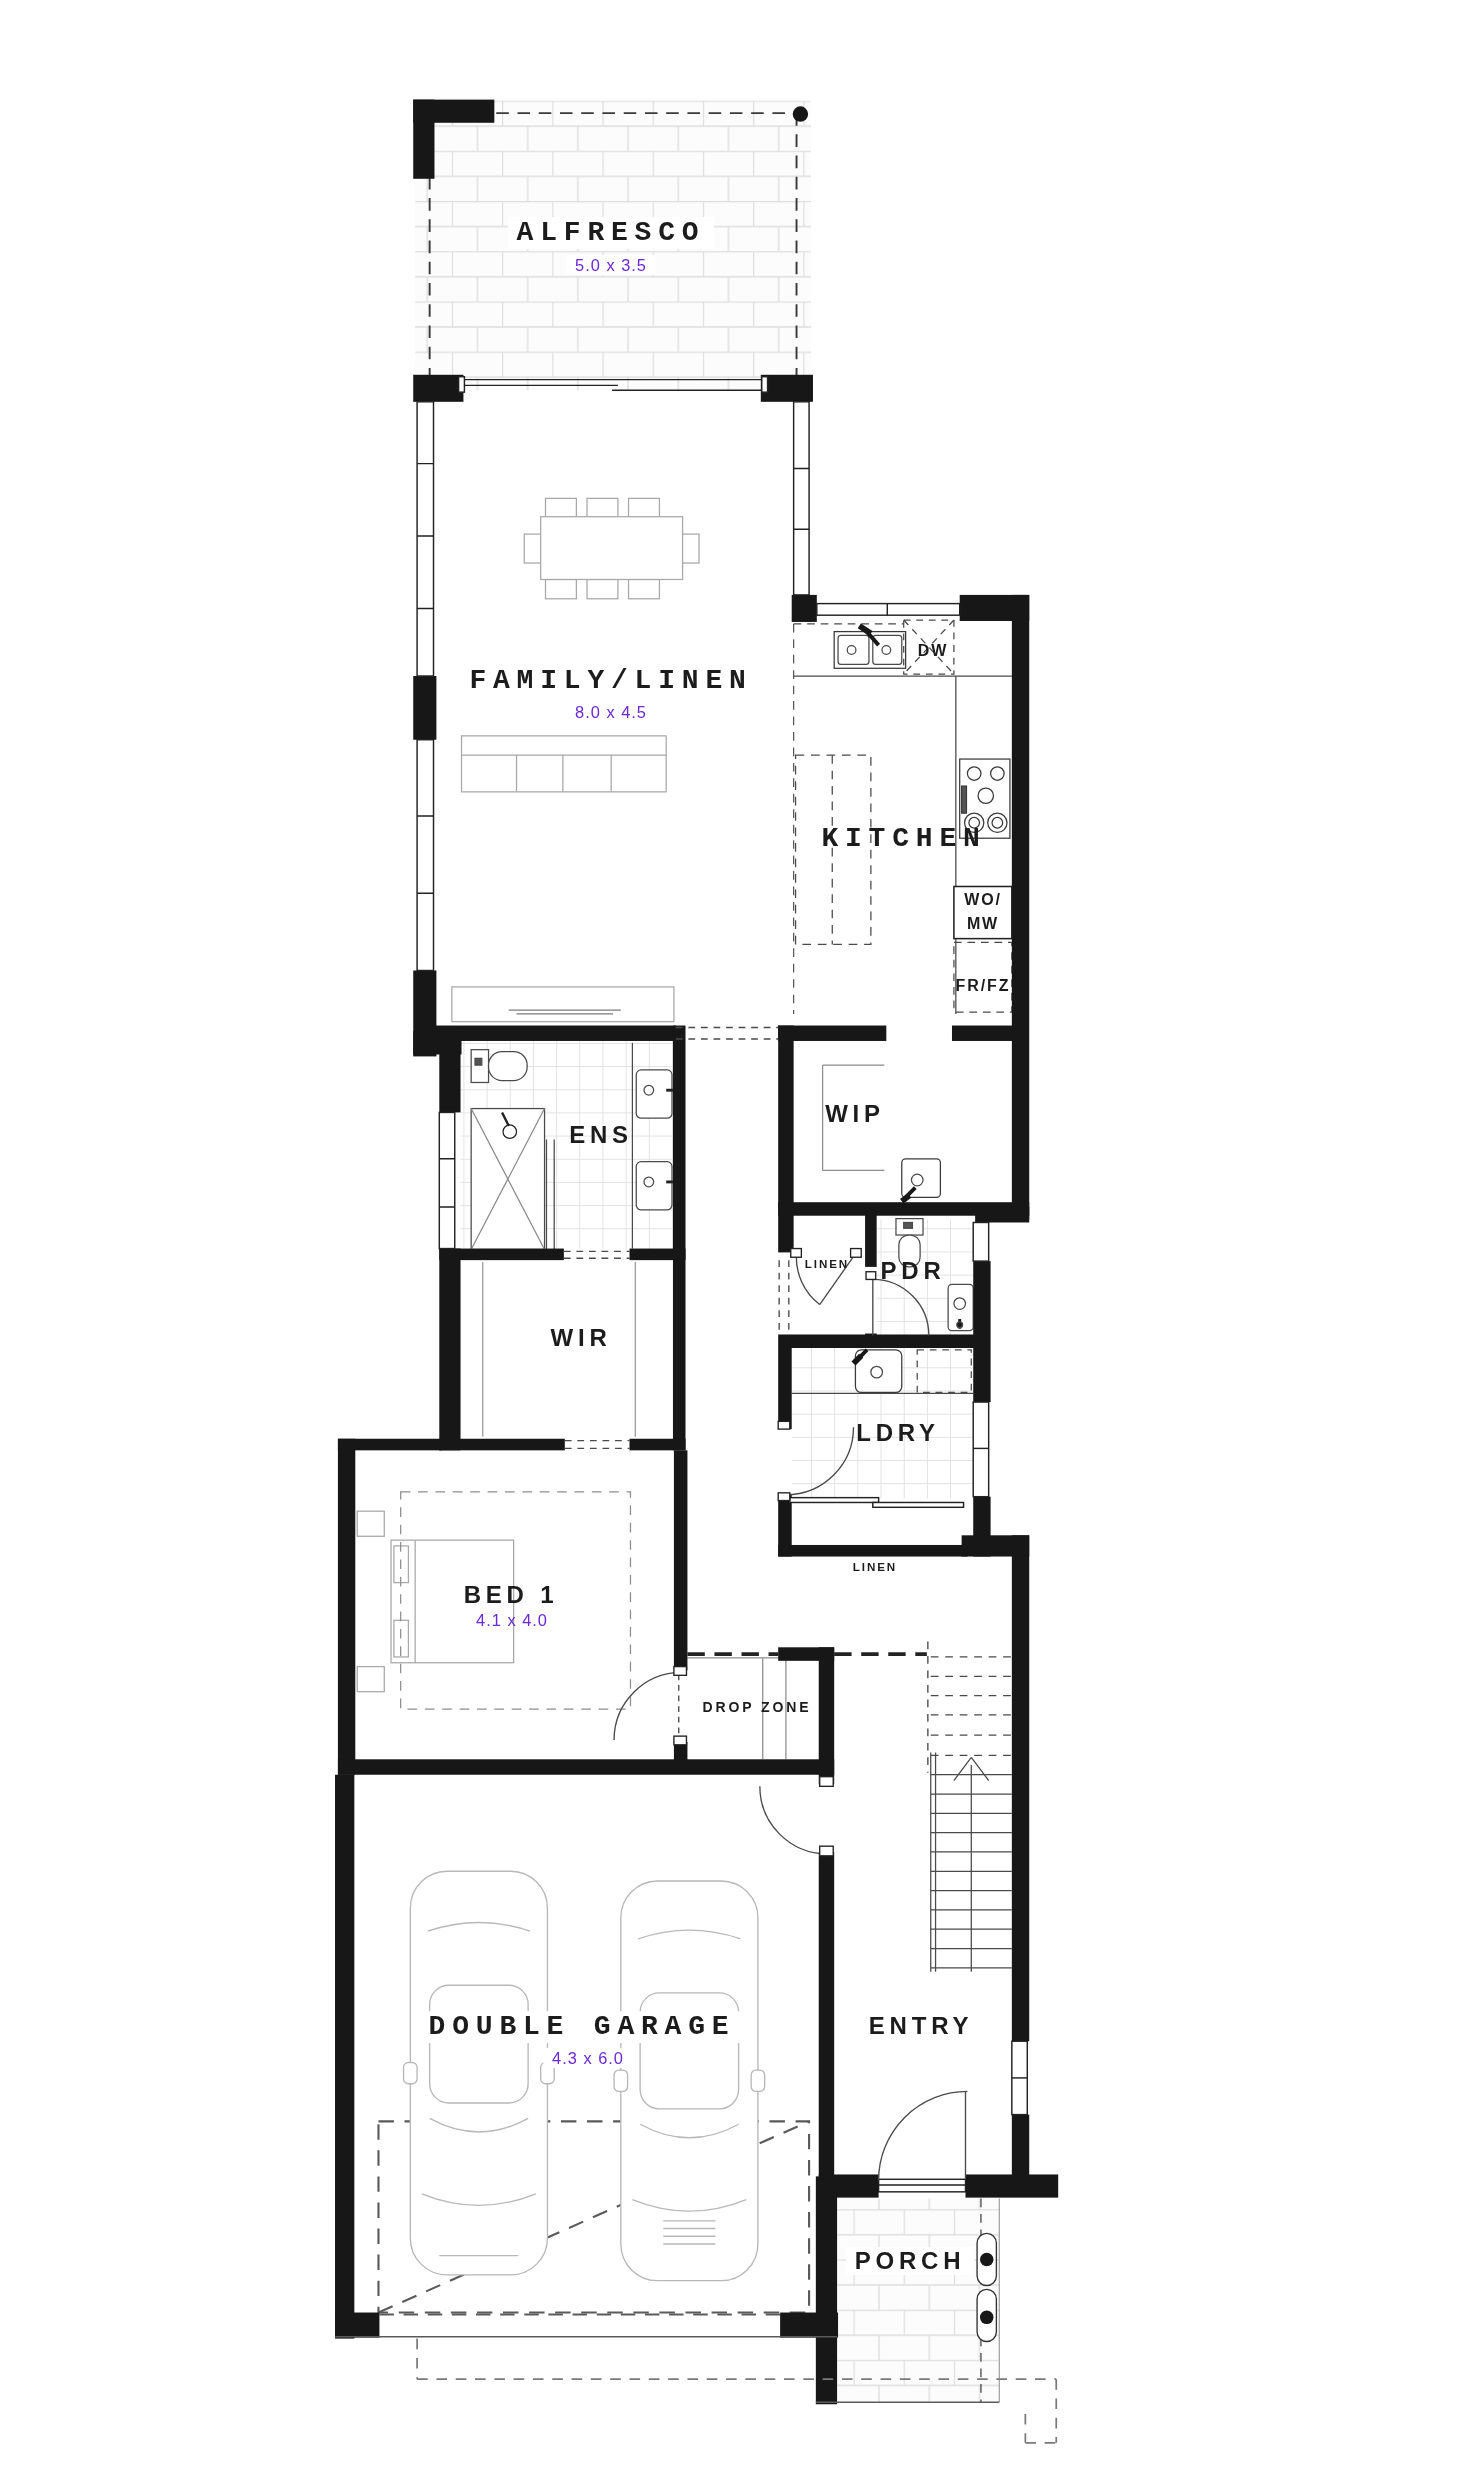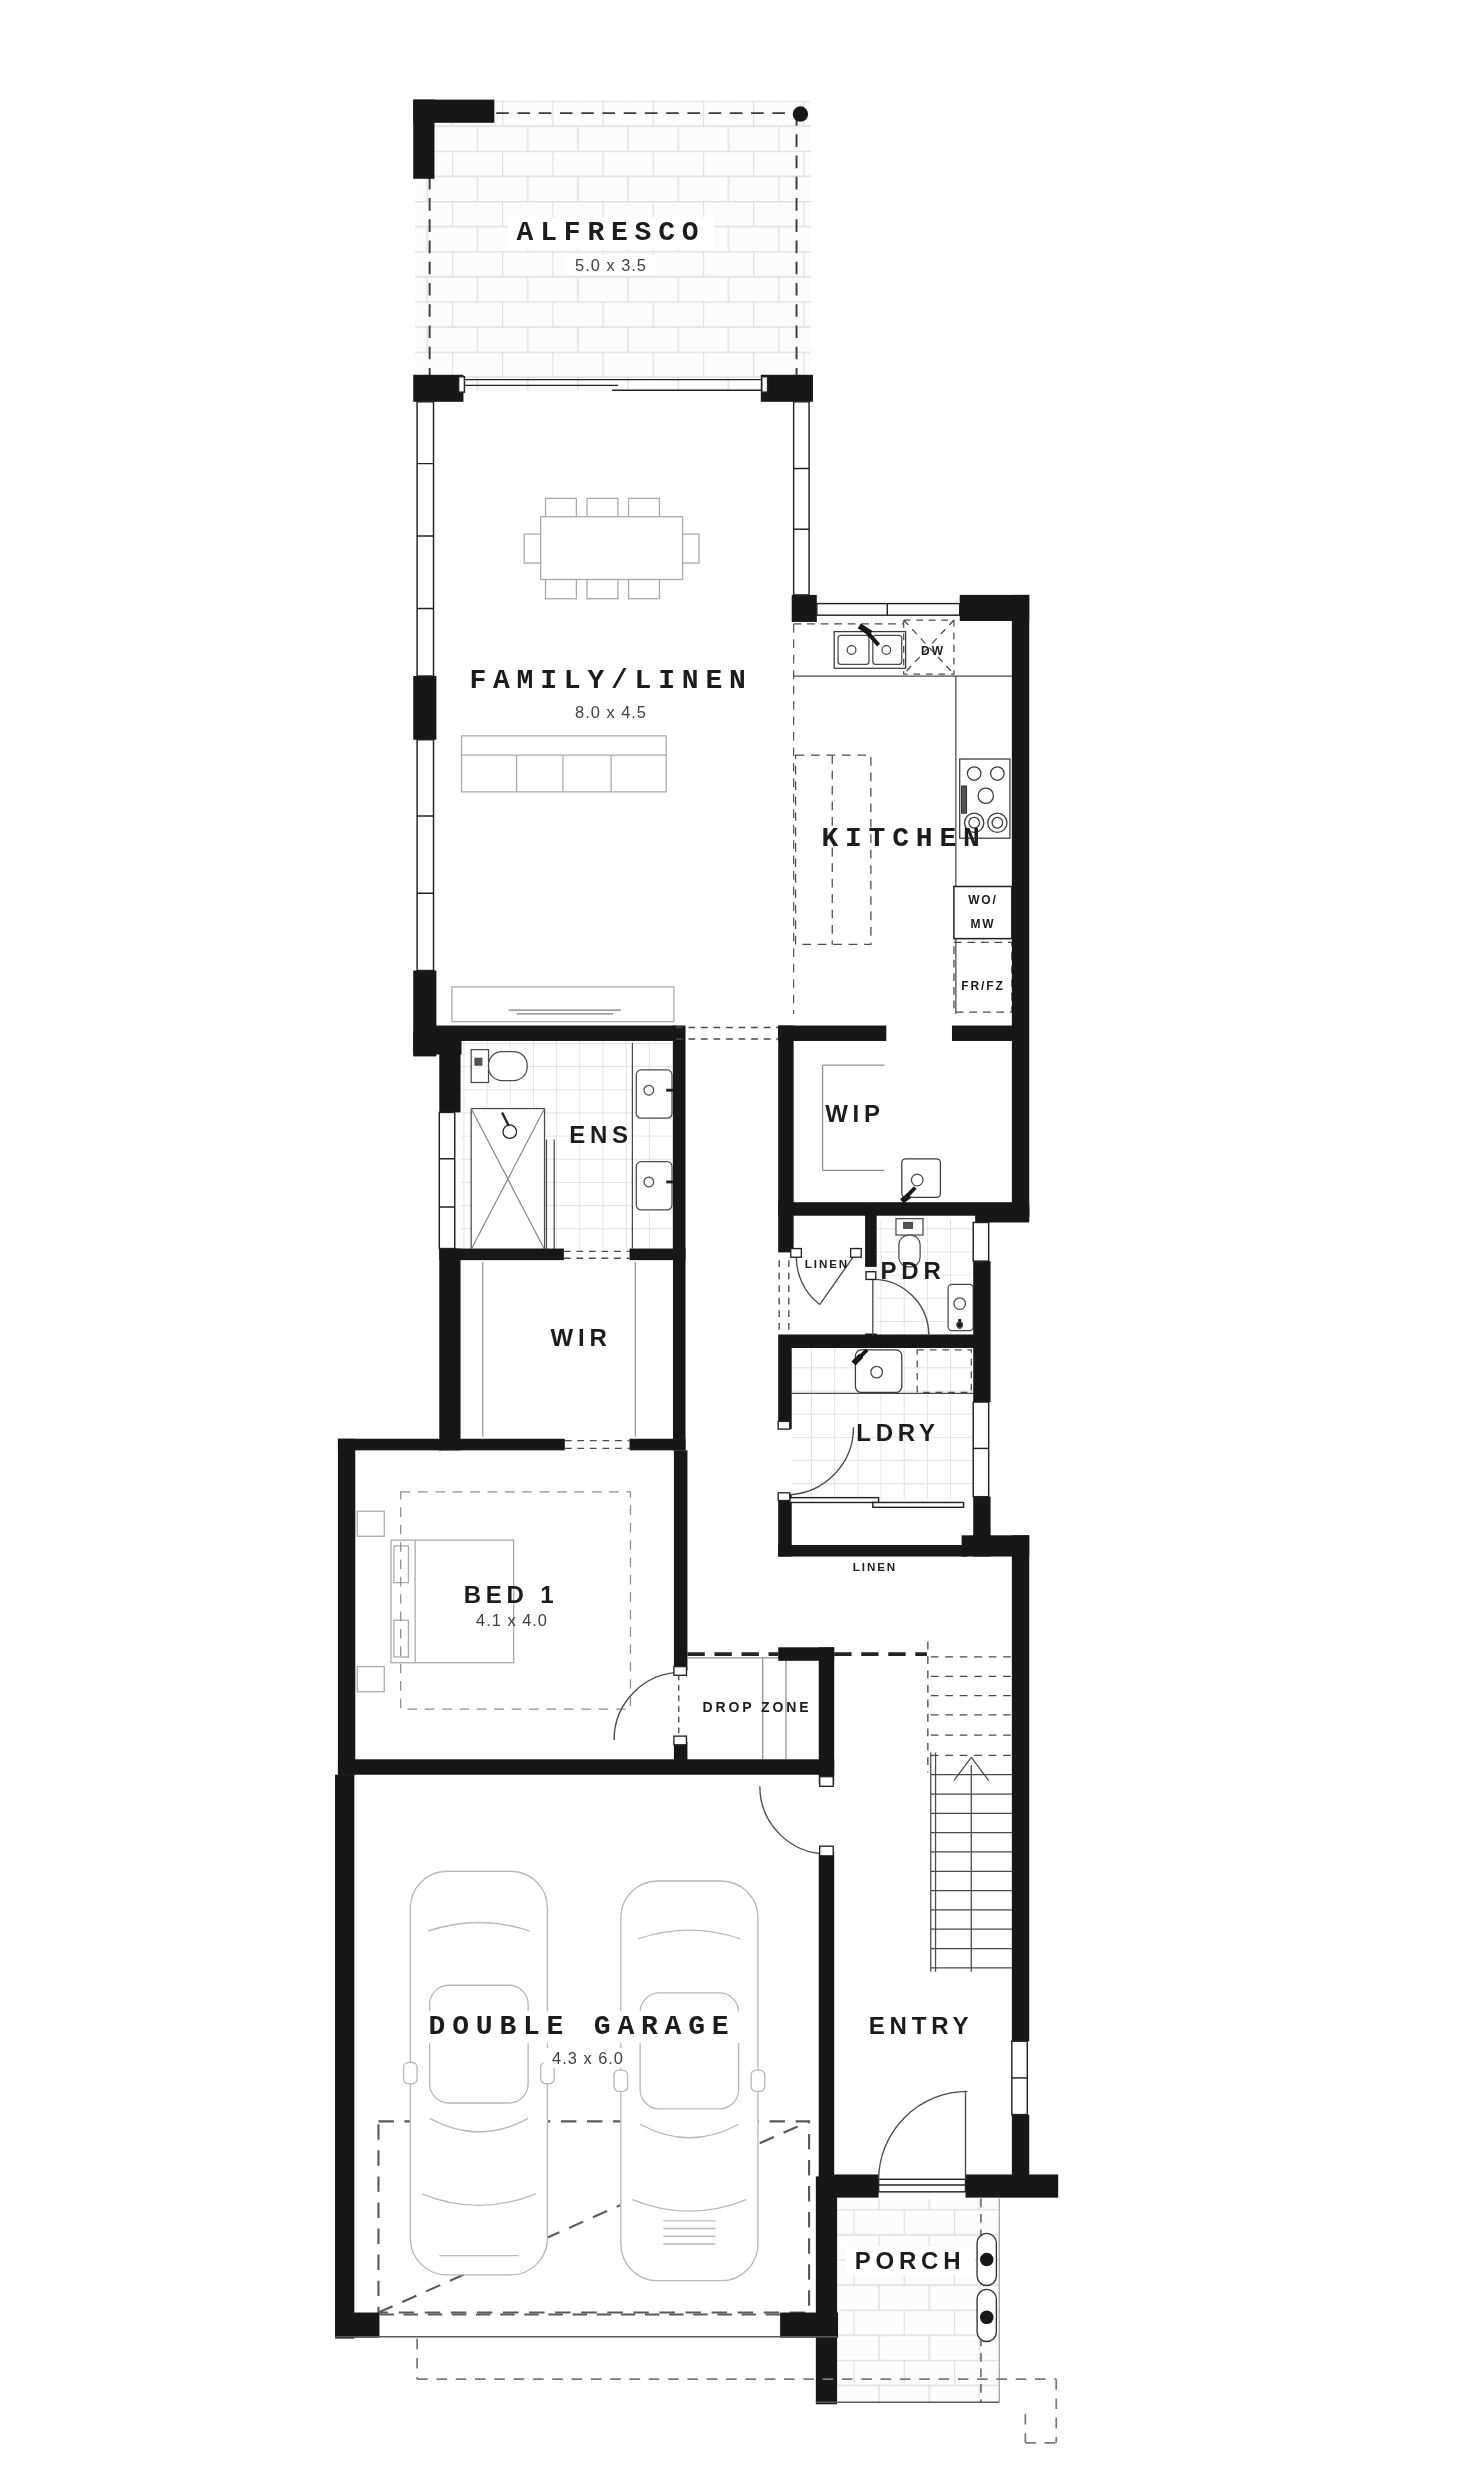--- a/index.html
+++ b/index.html
@@ -3,23 +3,23 @@
 <meta charset="utf-8">
 <style>
   html,body{margin:0;padding:0;background:#fff;}
   #plan-wrap{position:relative;width:1483px;height:2472px;background:#fff;overflow:hidden;
              font-family:"Liberation Sans",sans-serif;}
   svg{position:absolute;left:0;top:0;}
   .lbl{position:absolute;transform:translate(-50%,-50%);white-space:nowrap;
        color:#1c1c1c;font-weight:bold;line-height:1;}
   .room-lg{font-size:28px;letter-spacing:6.8px;font-family:Liberation Mono, monospace;}
   .room{font-size:24px;letter-spacing:4.8px;}
-  .dims{font-size:16.4px;letter-spacing:1px;font-weight:500;color:#404040;}
+  .dims{font-size:16.4px;letter-spacing:1px;font-weight:500;color:#6d28d9;}
   .mid{font-size:14px;letter-spacing:2.9px;}
-  .small{font-size:12px;letter-spacing:1.9px;}
+  .small{font-size:16px;letter-spacing:1.9px;}
   .tiny{font-size:11.6px;letter-spacing:1.9px;margin-top:34px;}
   .bg{background:#fff;padding:1.9px 8.7px;}
 </style>
 </head>
 <body>
 
 <div id="plan-wrap">
 
 <svg width="1483" height="2472" viewBox="0 0 1536 2560">
   <defs>

